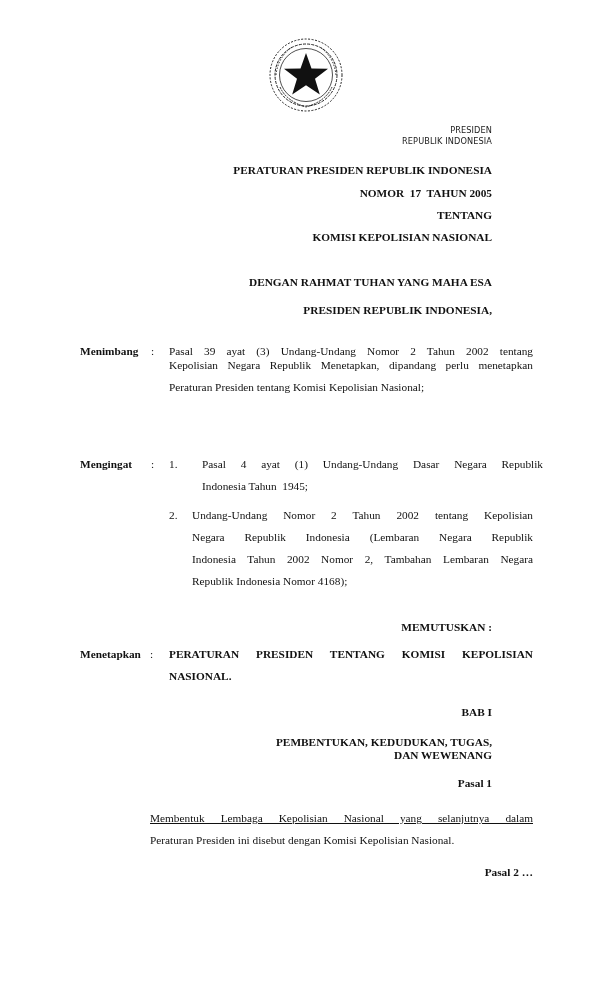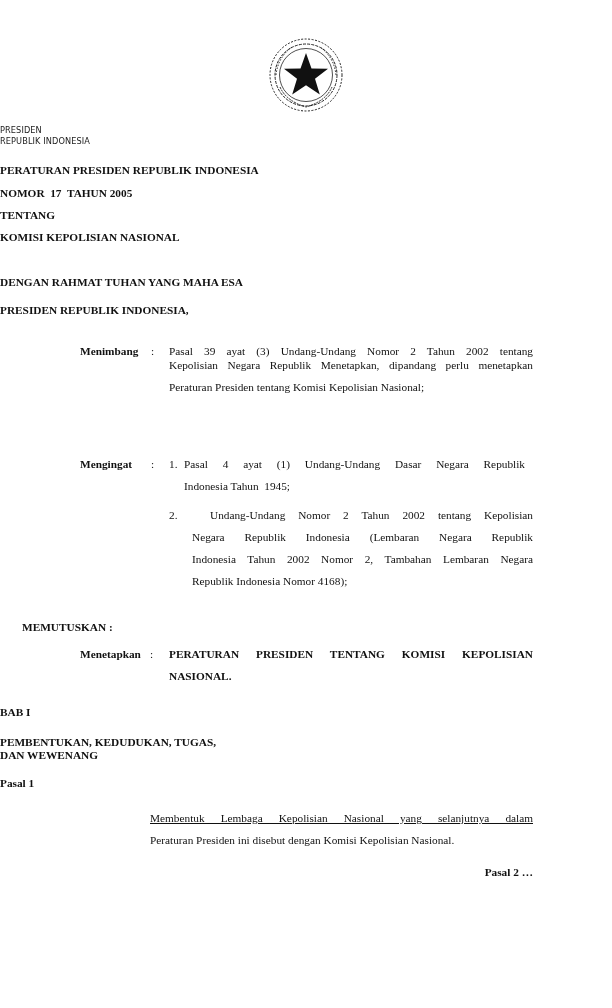--- a/index.html
+++ b/index.html
@@ -1,19 +1,19 @@
 <!DOCTYPE html>
 <html><head>
 <meta charset="utf-8">
 <style>
   html, body { margin: 0; padding: 0; background: #ffffff; }
   body { width: 612px; height: 1008px; position: relative; overflow: hidden;
          font-family: "Liberation Serif", serif; color: #111; font-size: 11.3px; }
   .abs { position: absolute; }
-  .center { left: 0; width: 612px; text-align: left; }
+  .center { left: 0; width: 492px; text-align: right; }
   .b { font-weight: bold; }
   .emblem { left: 266px; top: 35px; width: 80px; height: 80px; }
   .emblem-label { font-family: "DejaVu Sans", sans-serif; font-size: 8.2px; line-height: 11px; letter-spacing: 0.1px; color: #222; }
   .just { text-align: justify; text-align-last: justify; }
   .label { font-weight: bold; }
   .para-line { height: 14px; }
 </style>
 </head>
 <body>
 
@@ -45,33 +45,33 @@
 <div class="abs" style="left:151px; top:345px;">:</div>
 <div class="abs" style="left:169px; top:345px; width:364px;">
   <div class="just para-line" style="">Pasal 39 ayat (3) Undang-Undang Nomor 2 Tahun 2002 tentang</div>
   <div class="just para-line" style="margin-bottom:8px;">Kepolisian Negara Republik Menetapkan, dipandang perlu menetapkan</div>
   <div class="para-line">Peraturan Presiden tentang Komisi Kepolisian Nasional;</div>
 </div>
 
 <div class="abs label" style="left:80px; top:458px;">Mengingat</div>
 <div class="abs" style="left:151px; top:458px;">:</div>
 <div class="abs" style="left:169px; top:458px;">1.</div>
-<div class="abs" style="left:184px; top:458px; width:341px;">
+<div class="abs" style="left:202px; top:458px; width:341px;">
   <div class="just para-line" style="margin-bottom:8px;">Pasal 4 ayat (1) Undang-Undang Dasar Negara Republik</div>
   <div class="para-line" style="white-space:pre;">Indonesia Tahun  1945;</div>
 </div>
 <div class="abs" style="left:169px; top:509px;">2.</div>
 <div class="abs" style="left:192px; top:509px; width:341px;">
-  <div class="just para-line" style="margin-bottom:8px;margin-left:18px;">Undang-Undang Nomor 2 Tahun 2002 tentang Kepolisian</div>
+  <div class="just para-line" style="margin-bottom:8px;">Undang-Undang Nomor 2 Tahun 2002 tentang Kepolisian</div>
   <div class="just para-line" style="margin-bottom:8px;">Negara Republik Indonesia (Lembaran Negara Republik</div>
   <div class="just para-line" style="margin-bottom:8px;">Indonesia Tahun 2002 Nomor 2, Tambahan Lembaran Negara</div>
   <div class="para-line">Republik Indonesia Nomor 4168);</div>
 </div>
 
-<div class="abs center b" style="top:621px;padding-left:22px;">MEMUTUSKAN :</div>
+<div class="abs center b" style="top:621px;">MEMUTUSKAN :</div>
 
 <div class="abs label" style="left:80px; top:648px;">Menetapkan</div>
 <div class="abs" style="left:150px; top:648px;">:</div>
 <div class="abs b" style="left:169px; top:648px; width:364px;">
   <div class="just para-line" style="margin-bottom:8px;">PERATURAN PRESIDEN TENTANG KOMISI KEPOLISIAN</div>
   <div class="para-line">NASIONAL.</div>
 </div>
 
 <div class="abs center b" style="top:706px;">BAB I</div>
 <div class="abs center b" style="top:736px;">PEMBENTUKAN, KEDUDUKAN, TUGAS,</div>

